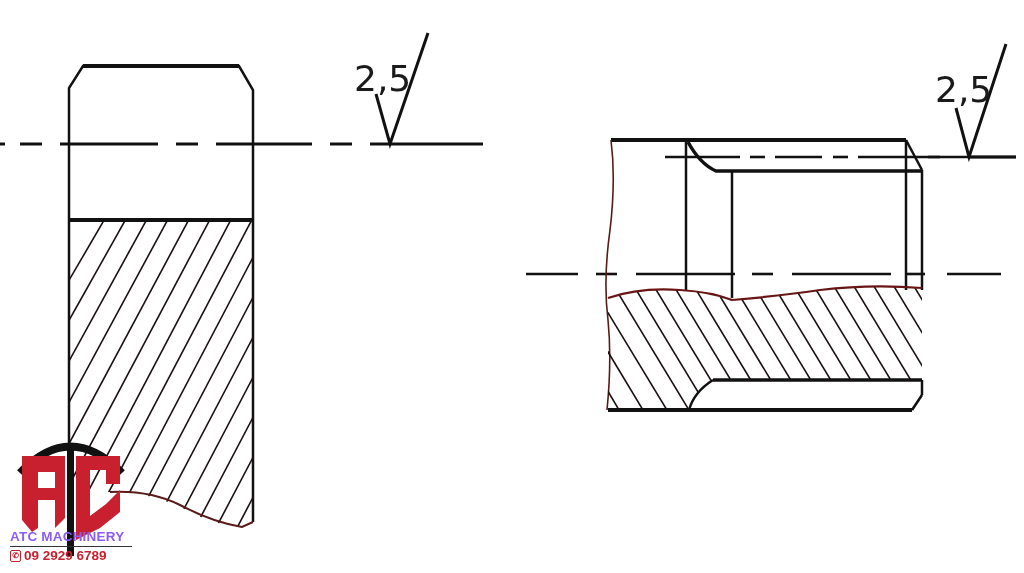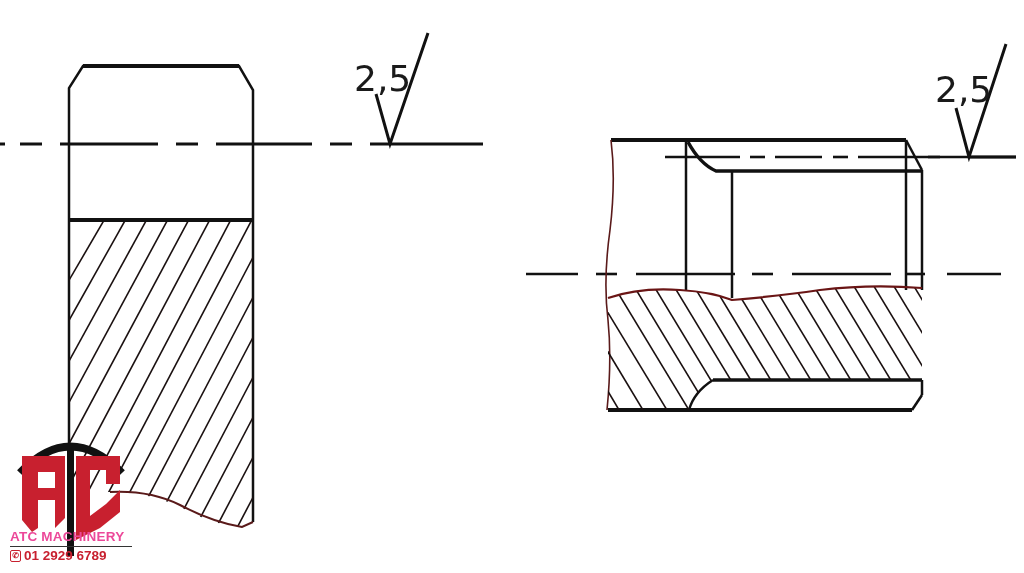--- a/index.html
+++ b/index.html
@@ -1,20 +1,20 @@
 <!DOCTYPE html>
 <html><head>
   <meta charset="utf-8">
   <style>
     html, body { margin:0; padding:0; background:#ffffff; }
     body { width:1024px; height:573px; position:relative; overflow:hidden; font-family:"Liberation Sans", sans-serif; }
     svg.drawing { position:absolute; left:0; top:0; }
     .roughness-label { font-family:"DejaVu Sans", sans-serif; font-size:36px; fill:#1a1a1a; }
     .logo { position:absolute; left:10px; top:428px; width:130px; height:140px; }
-    .brand-name { position:absolute; left:10px; top:529px; font-family:"Liberation Sans", sans-serif; font-weight:bold; font-size:13.5px; color:#ec4899; letter-spacing:0.2px; }
+    .brand-name { position:absolute; left:10px; top:529px; font-family:"Liberation Sans", sans-serif; font-weight:bold; font-size:13.5px; color:#8b5cf6; letter-spacing:0.2px; }
     .brand-rule { position:absolute; left:10px; top:546px; width:122px; height:1px; background:#333; }
     .brand-phone { position:absolute; left:10px; top:548px; font-family:"Liberation Sans", sans-serif; font-weight:bold; font-size:13.5px; color:#c8202f; display:flex; align-items:center; gap:3px; }
     .phone-icon { width:9px; height:10px; border:1.2px solid #c8202f; border-radius:2px; display:inline-block; position:relative; font-size:8px; line-height:10px; text-align:center; }
   </style>
 </head>
 <body>
 
 <svg class="drawing" width="1024" height="573" viewBox="0 0 1024 573" xmlns="http://www.w3.org/2000/svg">
   <defs>
     <clipPath id="leftHatchClip">
@@ -150,14 +150,14 @@
 
   <path d="M66 28 L110 28 L110 56 L96 56 L96 42 L80 42 L80 88 L96 76 L110 62 L110 84 L90 100 L66 112 Z" fill="#c8202f"></path>
 
   <rect x="57" y="22" width="7" height="106" fill="#111"></rect>
 </svg>
 
 <div class="brand-name">ATC MACHINERY</div>
 <div class="brand-rule"></div>
 <div class="brand-phone">
   <span class="phone-icon">✆</span>
-  <span>01 2929 6789</span>
+  <span>09 2929 6789</span>
 </div>
 
 </body></html>

